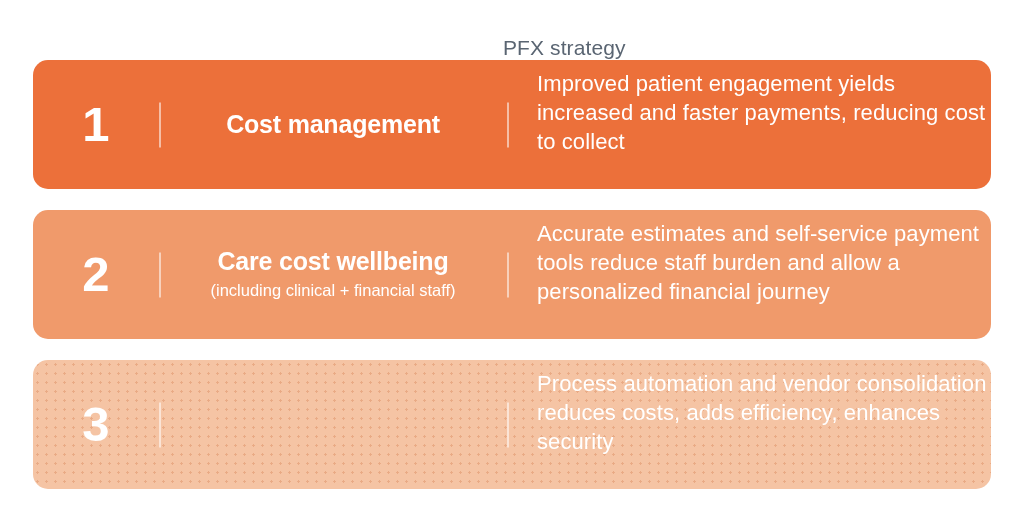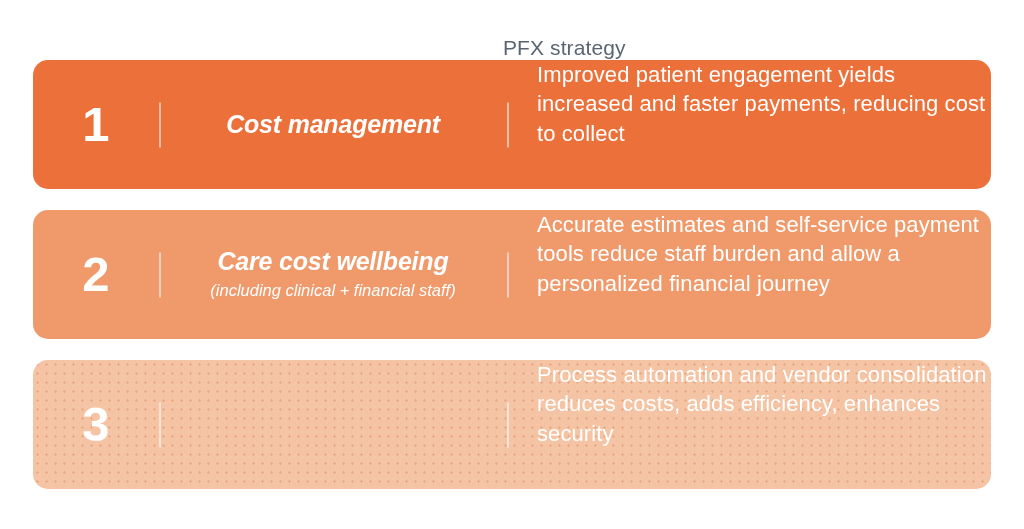--- a/index.html
+++ b/index.html
@@ -96,21 +96,20 @@
     top: 0;
     width: 348px;
     height: 129px;
     display: flex;
     flex-direction: column;
     align-items: center;
     justify-content: center;
     padding: 0 10px;
     box-sizing: border-box;
     text-align: center;
-    font-style: italic;
   }
   .row-title {
     font-size: 25px;
     font-weight: 700;
     color: #ffffff;
     line-height: 1.15;
     letter-spacing: -0.2px;
     white-space: nowrap;
   }
   .row-subtitle {
@@ -124,20 +123,21 @@
   .row-subtitle:empty { display: none; }
 
   
   .desc-block {
     position: absolute;
     left: 474px;
     top: 0;
     width: 484px;
     height: 105px;
     display: flex;
+    align-items: center;
     padding-left: 30px;
     box-sizing: border-box;
   }
   .row-desc {
     font-size: 22px;
     font-weight: 400;
     color: #ffffff;
     line-height: 1.33;
     letter-spacing: 0.1px;
   }

